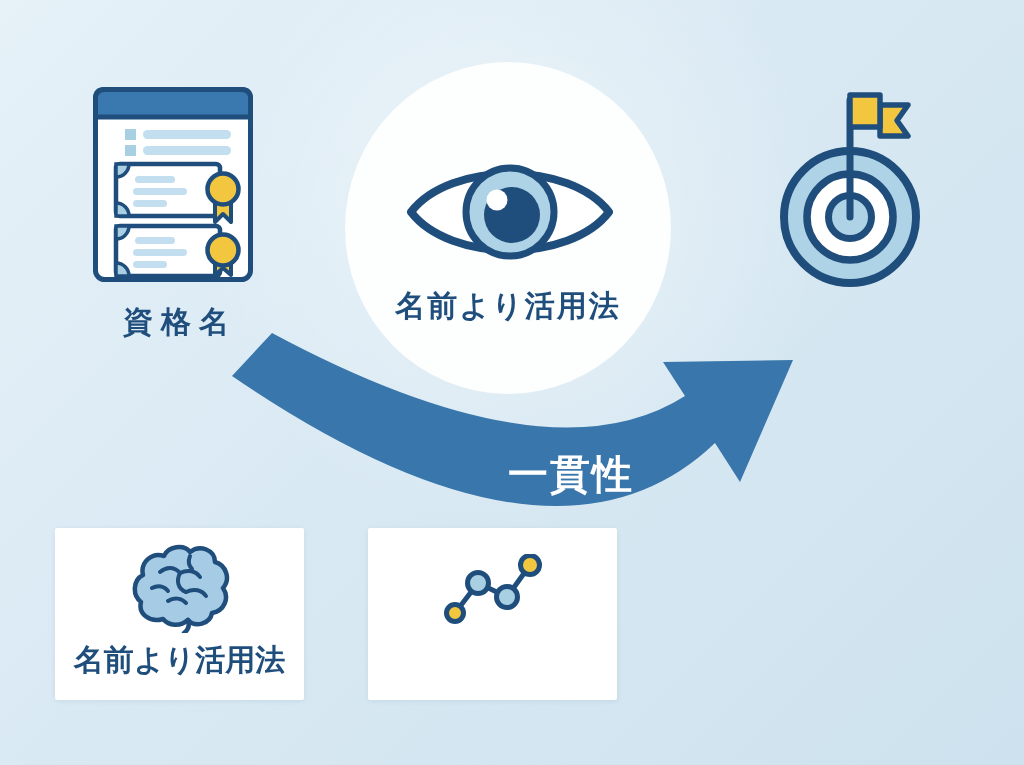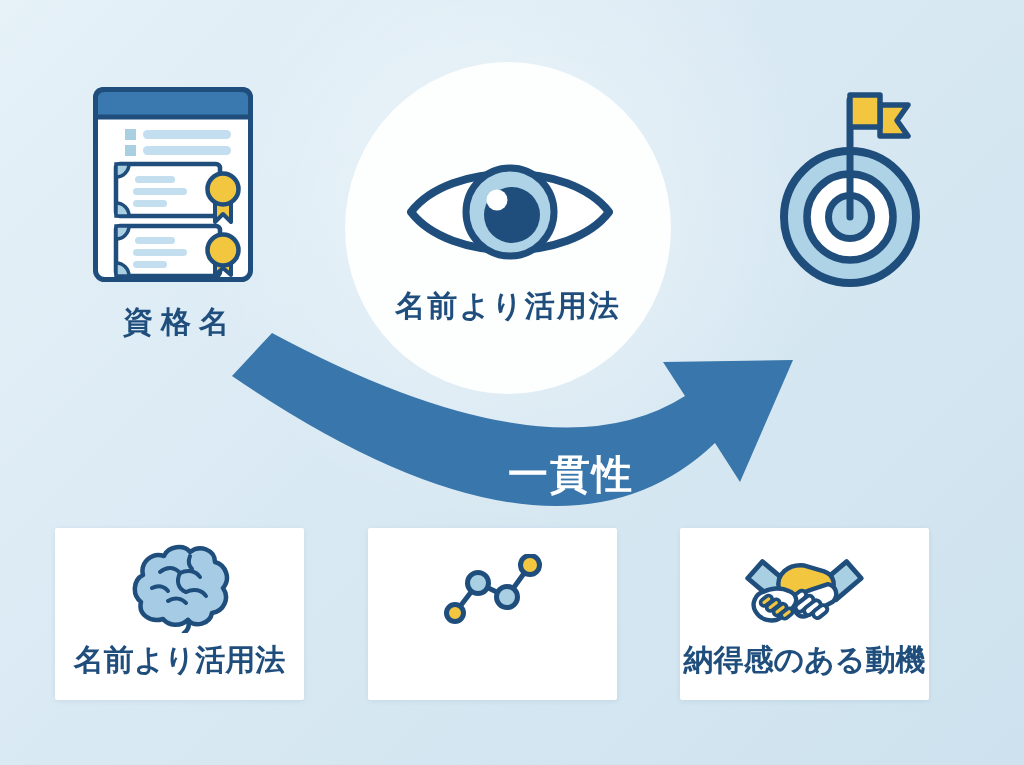--- a/index.html
+++ b/index.html
@@ -138,36 +138,14 @@
   <div class="card card2">
     <svg class="dots-icon" width="100" height="70" viewBox="0 0 100 70">
       <path d="M12 59 L35 29 L64 43 L87 11" fill="none" stroke="#1f4e7d" stroke-width="5" stroke-linecap="round" stroke-linejoin="round"></path>
       <circle cx="12" cy="59" r="8.5" fill="#f2c63e" stroke="#1f4e7d" stroke-width="5"></circle>
       <circle cx="35" cy="29" r="10.5" fill="#a9cfe3" stroke="#1f4e7d" stroke-width="5"></circle>
       <circle cx="64" cy="43" r="10.5" fill="#a9cfe3" stroke="#1f4e7d" stroke-width="5"></circle>
       <circle cx="87" cy="11" r="9.5" fill="#f2c63e" stroke="#1f4e7d" stroke-width="5"></circle>
     </svg>
   </div>
 
-  <div class="card card3">
-    <svg class="hands-icon" width="137" height="93" viewBox="0 0 140 95">
-      <polygon points="12,36 27,19 53,41 38,58" fill="#a9cfe3" stroke="#1f4e7d" stroke-width="5" stroke-linejoin="round"></polygon>
-      <polygon points="128,36 113,19 87,41 102,58" fill="#a9cfe3" stroke="#1f4e7d" stroke-width="5" stroke-linejoin="round"></polygon>
-      <path d="M44 47 C40 32, 54 21, 70 23 L90 29 C101 33, 103 45, 95 52 L73 58 C60 62, 47 59, 44 47 Z" fill="#f2c63e" stroke="#1f4e7d" stroke-width="4.5" stroke-linejoin="round"></path>
-      <path d="M58 55 C70 50, 84 45, 94 42 C103 44, 105 54, 99 60 L73 74 C64 78, 57 70, 58 55 Z" fill="#ffffff" stroke="#1f4e7d" stroke-width="4.5" stroke-linejoin="round"></path>
-      <g fill="#ffffff" stroke="#1f4e7d" stroke-width="4">
-        <rect x="-11" y="-4.2" width="22" height="8.5" rx="4.2" transform="translate(62,57) rotate(-38)"></rect>
-        <rect x="-10.5" y="-4.2" width="21" height="8.5" rx="4.2" transform="translate(70,62) rotate(-38)"></rect>
-        <rect x="-9.5" y="-4.2" width="19" height="8.5" rx="4.2" transform="translate(78,66) rotate(-38)"></rect>
-        <rect x="-8" y="-4.2" width="16" height="8.5" rx="4.2" transform="translate(86,70) rotate(-38)"></rect>
-      </g>
-      <path d="M28 50 C20 52, 15 62, 20 70 C25 79, 38 82, 46 76 L58 66 C64 60, 62 52, 54 49 C46 45, 35 46, 28 50 Z" fill="#ffffff" stroke="#1f4e7d" stroke-width="4.5" stroke-linejoin="round"></path>
-      <g fill="#f2c63e" stroke="#1f4e7d" stroke-width="3.8">
-        <rect x="-6.5" y="-3.5" width="13" height="7" rx="3.5" transform="translate(31,59) rotate(-38)"></rect>
-        <rect x="-7.5" y="-3.5" width="15" height="7" rx="3.5" transform="translate(38,63.5) rotate(-38)"></rect>
-        <rect x="-7.5" y="-3.5" width="15" height="7" rx="3.5" transform="translate(45,68) rotate(-38)"></rect>
-        <rect x="-6.5" y="-3.5" width="13" height="7" rx="3.5" transform="translate(52,72) rotate(-38)"></rect>
-      </g>
-    </svg>
-    <div class="card-label label">納得感のある動機</div>
-  </div>
 
 </div>
 
 </body></html>

